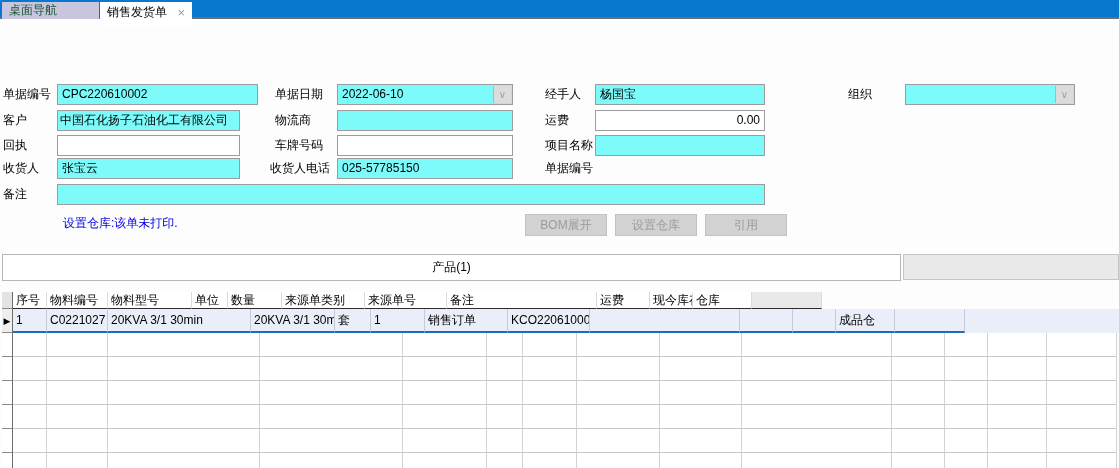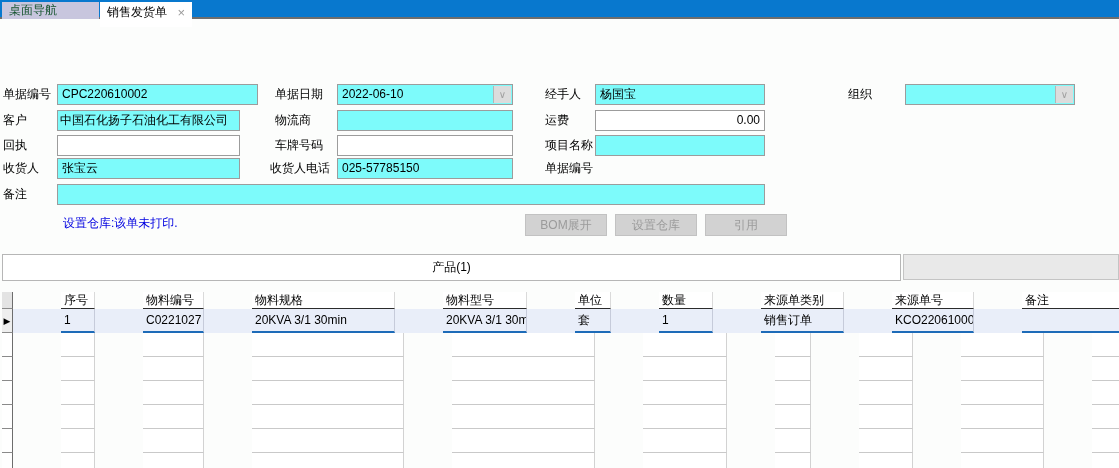--- a/index.html
+++ b/index.html
@@ -27,21 +27,21 @@
   .btn { position:absolute; top:214px; width:82px; height:22px; background:#d2d2d2; border:1px solid #c2c2c2;
          color:#9b9b9b; font-size:12px; text-align:center; line-height:20px; cursor:default; }
 
   
   .panel-title { position:absolute; left:2px; top:254px; width:899px; height:27px; background:#fff;
                  border:1px solid #b6b6b6; font-size:12px; text-align:center; line-height:25px; color:#000; }
   .panel-side { position:absolute; left:903px; top:254px; width:216px; height:26px; background:#e9e9e9; border:1px solid #c4c4c4; }
 
   
   .grid { position:absolute; left:2px; top:292px; width:1117px; }
-  .grow { display:flex;gap:48px; }
+  .grow { display:flex; }
   .gcell { font-size:12px; color:#000; white-space:nowrap; overflow:hidden; padding:0 3px;
            border-right:1px solid #d2d2d2; border-bottom:1px solid #c9c9c9; flex:none; }
   .ghead .gcell { height:17px; line-height:16px; border-right:1px solid #dadada; border-bottom:1px solid #2b2b2b; background:#fff; }
   .ghead .gcell.selcell { background:#e3e3e3; border-right:1px solid #8a8a8a; }
   .ghead .gcell.extracell { background:#e9e9e9; }
   .gdata { background:#e9eef9; }
   .gdata .gcell { height:24px; line-height:23px; border-bottom:2px solid #1d6bb8; border-right:1px solid #c6cbda; }
   .gempty .gcell { height:24px; background:#fff; }
   .selcell { background:#eeeeee; border-right:1px solid #6d6d6d !important; border-bottom:1px solid #8a8a8a !important;
              padding:0; text-align:center; }
@@ -113,21 +113,20 @@
   <div class="btn" style="left:705px">引用</div>
 
   <div class="panel-title">产品(1)</div>
   <div class="panel-side"></div>
 
   <div class="grid">
     <div class="grow ghead" id="grid-head">
         <div class="gcell selcell" style="width: 11px;"></div>
         <div class="gcell" style="width: 34px;">序号</div>
         <div class="gcell" style="width: 61px;">物料编号</div>
-        <div class="gcell" style="width: 143px;">物料规格</div>
         <div class="gcell" style="width: 84px;">物料型号</div>
         <div class="gcell" style="width: 36px;">单位</div>
         <div class="gcell" style="width: 54px;">数量</div>
         <div class="gcell" style="width: 83px;">来源单类别</div>
         <div class="gcell" style="width: 82px;">来源单号</div>
         <div class="gcell" style="width: 150px;">备注</div>
         <div class="gcell" style="width: 53px;">运费</div>
         <div class="gcell" style="width: 43px;">现今库存</div>
         <div class="gcell" style="width: 59px;">仓库</div>
         <div class="gcell extracell" style="width: 70px;"></div>

